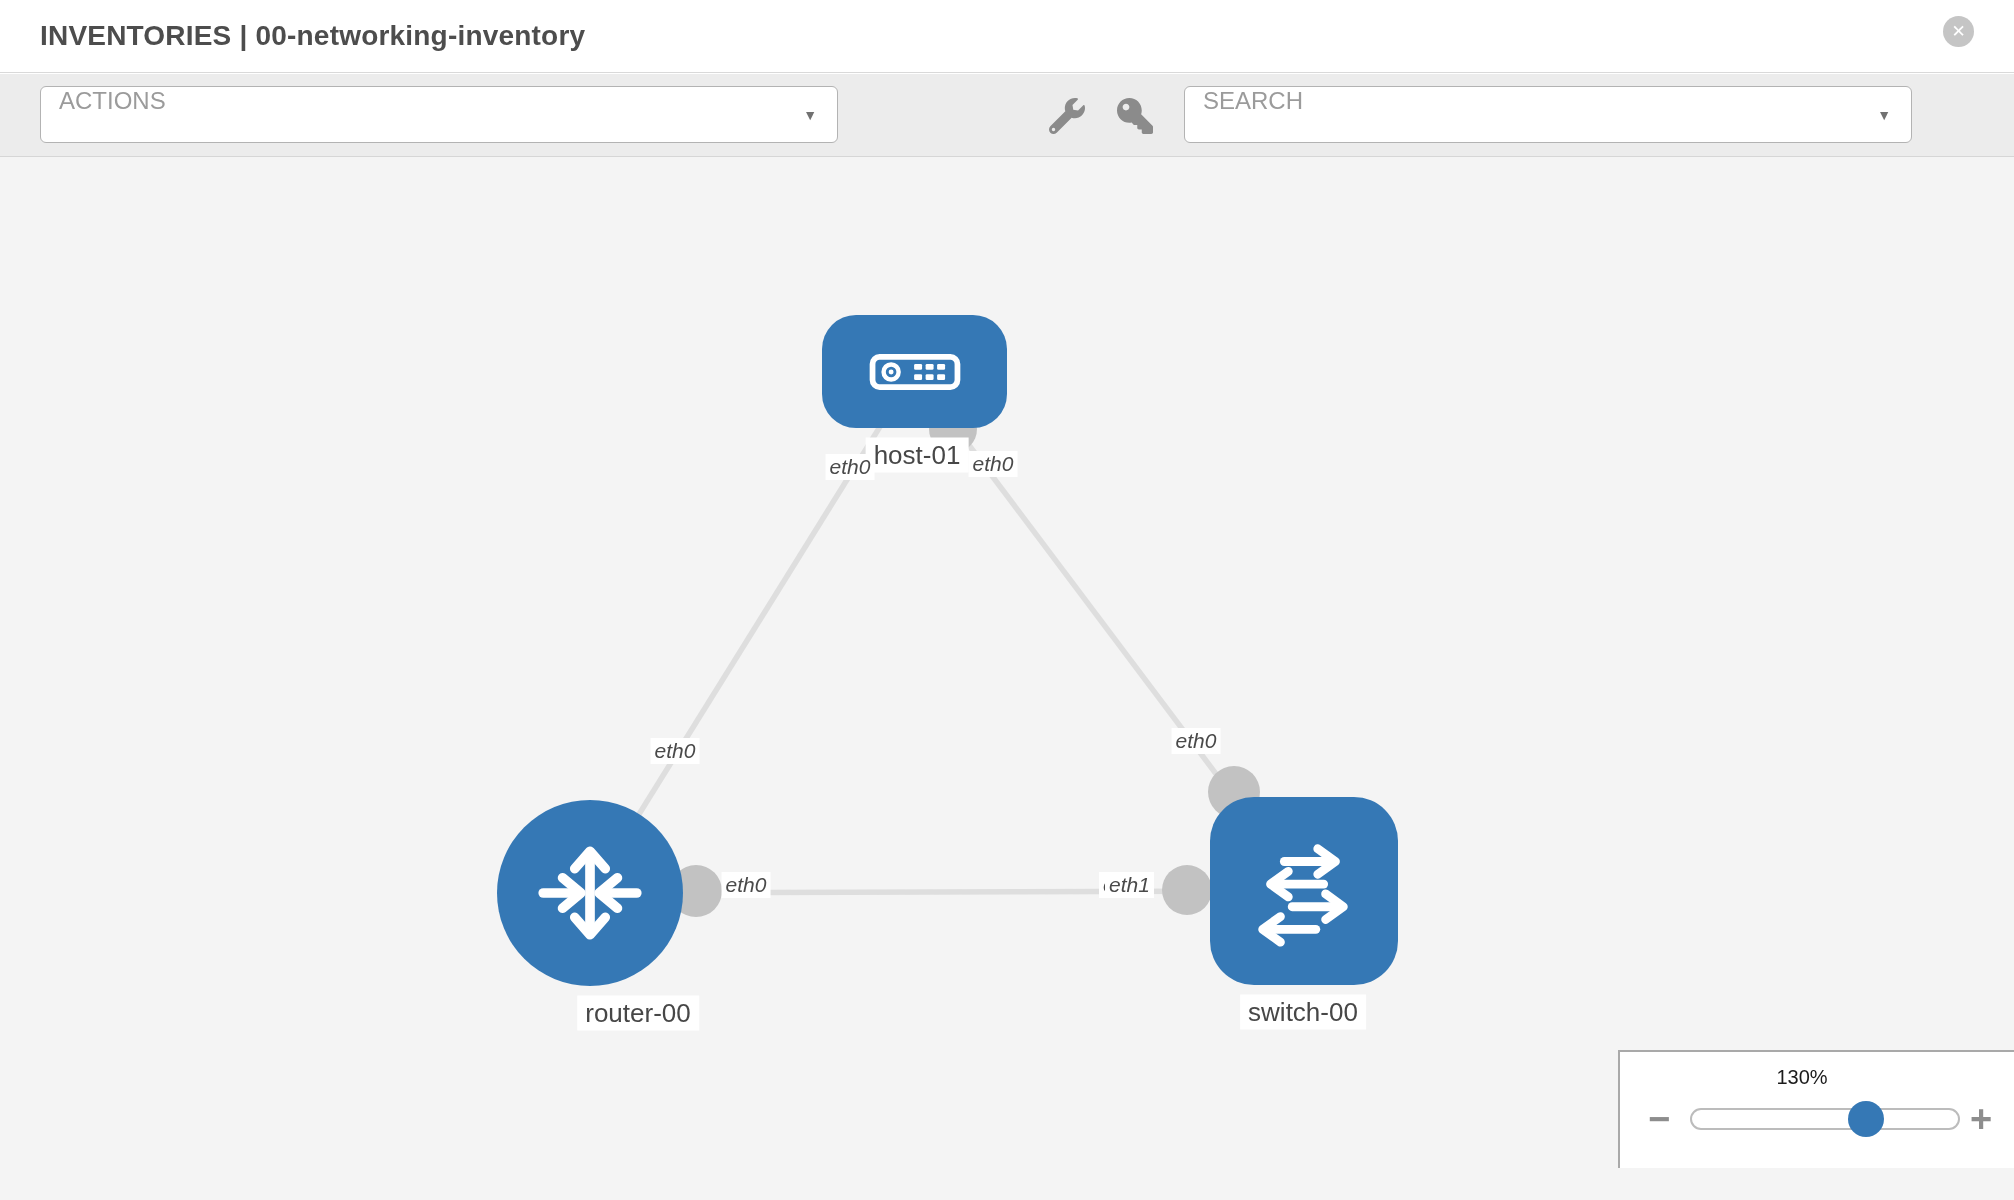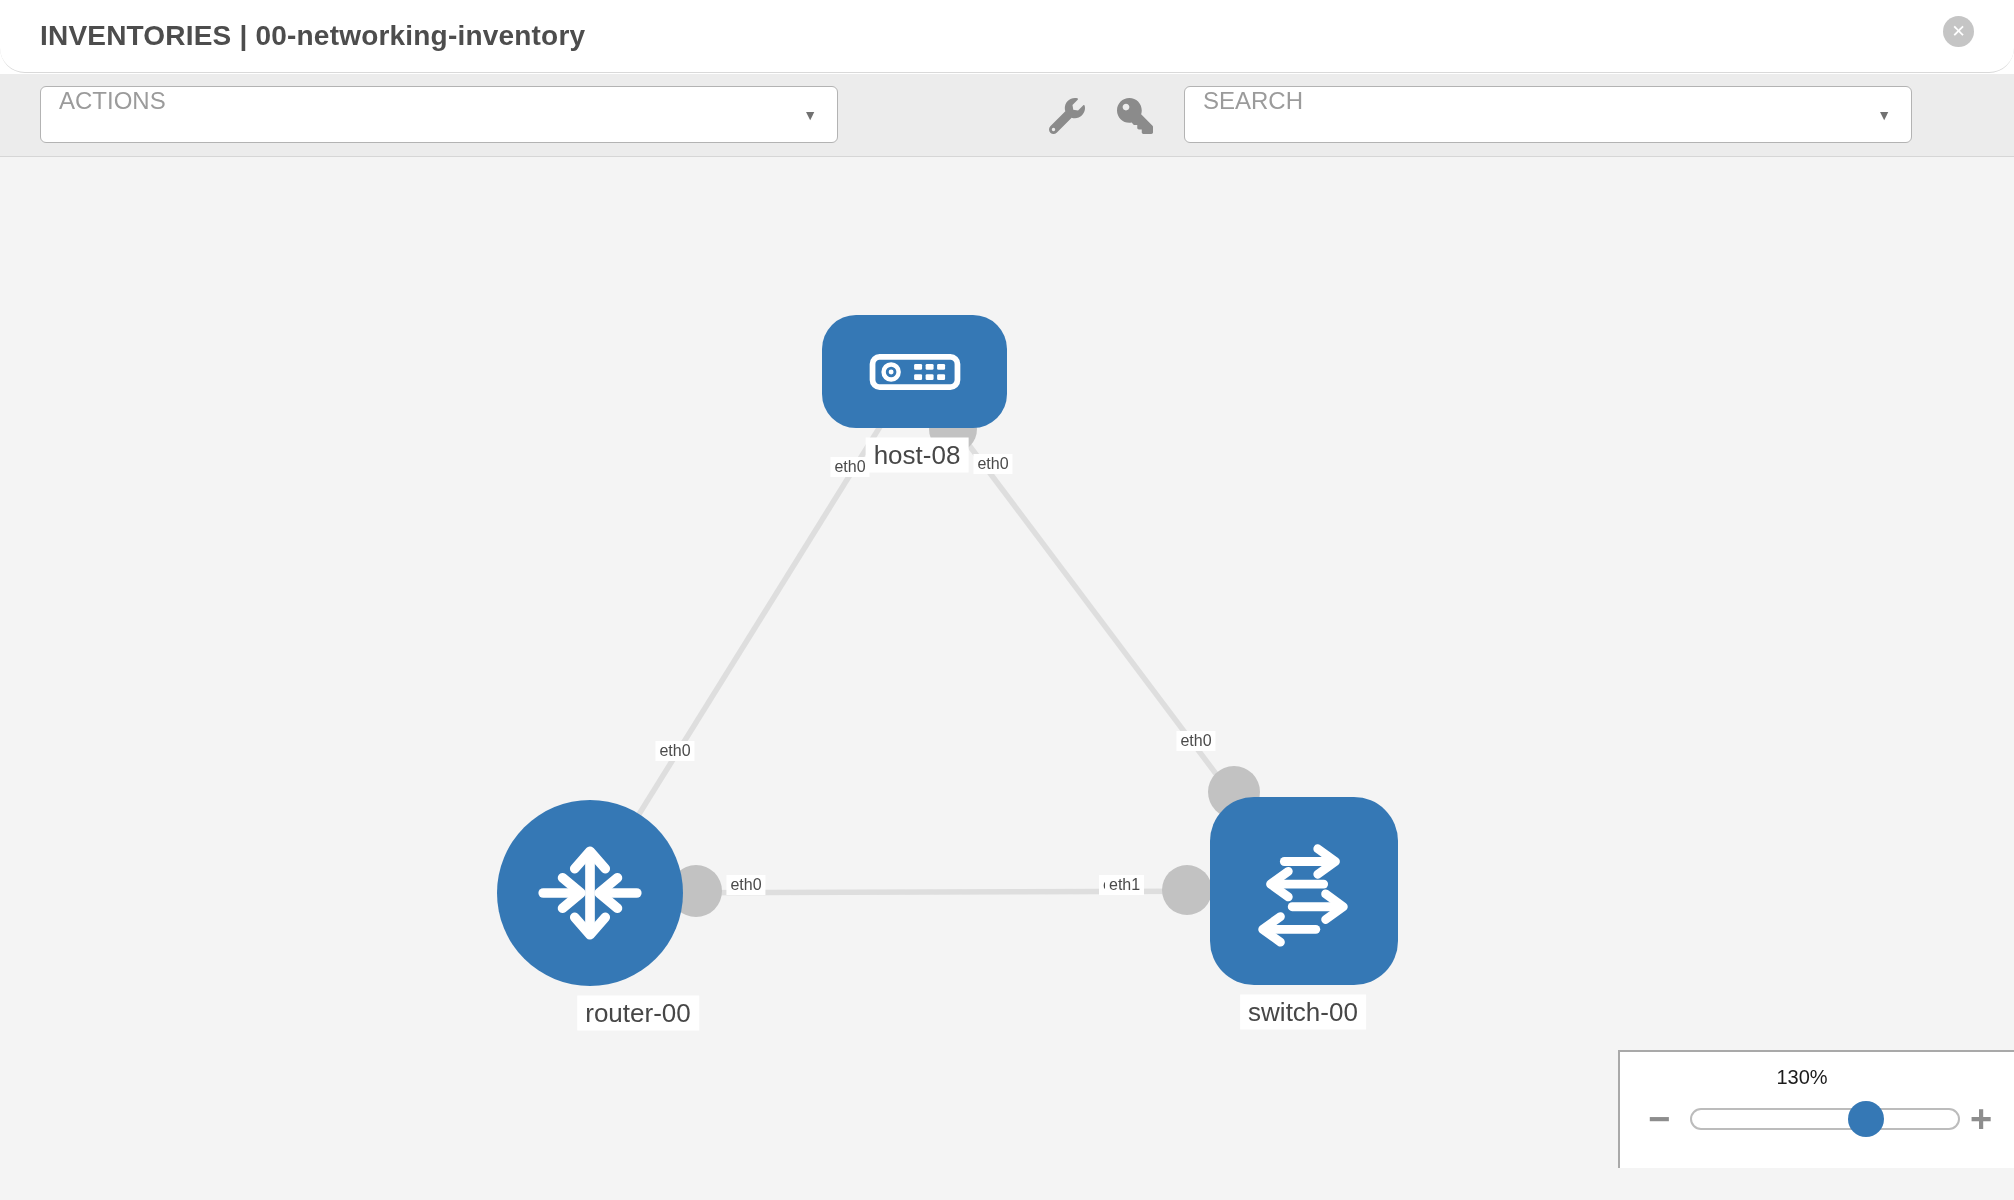--- a/index.html
+++ b/index.html
@@ -1,21 +1,21 @@
 <!DOCTYPE html>
 <html><head>
 <meta charset="utf-8">
 <style>
   * { margin:0; padding:0; box-sizing:border-box; }
   html,body { width:2014px; height:1200px; overflow:hidden; background:#fff;
               font-family:"Liberation Sans","DejaVu Sans",sans-serif; }
 
   
   .header { position:absolute; left:0; top:0; width:2014px; height:73px;
-            background:#ffffff; border-bottom:1px solid #d9d9d9;border-radius:25px; }
+            background:#ffffff; border-bottom:1px solid #d9d9d9; }
   .page-title { position:absolute; left:40px; top:36px; transform:translateY(-50%);
                 font-size:28px; font-weight:bold; color:#4d4d4d; letter-spacing:.2px; }
   .close-btn { position:absolute; right:40px; top:16px; width:31px; height:31px;
                border-radius:50%; background:#c5c5c5; color:#fff; font-size:17px;
                font-weight:bold; display:flex; align-items:center; justify-content:center;
                cursor:pointer; line-height:1; }
 
   
   .toolbar { position:absolute; left:0; top:74px; width:2014px; height:83px;
              background:#ececec; border-bottom:1px solid #d6d6d6; }
@@ -41,22 +41,22 @@
   .node { position:absolute; z-index:2; background:#3578b5; display:flex;
           align-items:center; justify-content:center; cursor:pointer; }
   .node-host   { left:822px; top:158px; width:185px; height:113px; border-radius:34px; }
   .node-router { left:497px; top:643px; width:186px; height:186px; border-radius:50%; }
   .node-switch { left:1210px; top:640px; width:188px; height:188px; border-radius:44px; }
 
   .node-label { position:absolute; z-index:3; transform:translate(-50%,-50%);
                 background:#fff; color:#474747; font-size:26px; padding:2px 8px;
                 white-space:nowrap; }
   .if-label { position:absolute; z-index:4; transform:translate(-50%,-50%);
-              background:#fff; color:#4a4a4a; font-size:16px; padding:1px 4px;
-              white-space:nowrap; }
+              background:#fff; color:#4a4a4a; font-size:21px; padding:1px 4px;
+              white-space:nowrap;font-style:italic; }
   .if-label.edge { transform:translateY(-50%); }
 
   .lab-host   { left:917px;  top:298px; }
   .lab-router { left:590px;  top:856px;margin-left:48px; }
   .lab-switch { left:1303px; top:855px; }
   .if-host-left    { left:850px;  top:310px; }
   .if-host-right   { left:993px;  top:307px; }
   .if-link-mid     { left:675px;  top:594px; }
   .if-switch-top   { left:1196px; top:584px; }
   .if-router-right { left:746px;  top:728px; }
@@ -156,21 +156,21 @@
         <path d="M74 17 L92 30 L74 43"></path>
       <path d="M80 53 H30"></path>
         <path d="M44 40 L26 53 L44 66"></path>
       <path d="M48 76 H96"></path>
         <path d="M82 63 L100 76 L82 89"></path>
       <path d="M72 99 H22"></path>
         <path d="M36 86 L18 99 L36 112"></path>
     </svg>
   </div>
 
-  <div class="node-label lab-host">host-08</div>
+  <div class="node-label lab-host">host-01</div>
   <div class="node-label lab-router">router-00</div>
   <div class="node-label lab-switch">switch-00</div>
 
   <div class="if-label if-host-left">eth0</div>
   <div class="if-label if-host-right">eth0</div>
   <div class="if-label if-link-mid">eth0</div>
   <div class="if-label if-switch-top">eth0</div>
   <div class="if-label if-router-right">eth0</div>
   <div class="if-label edge if-switch-back">eth0</div>
   <div class="if-label edge if-switch-front">eth1</div>

